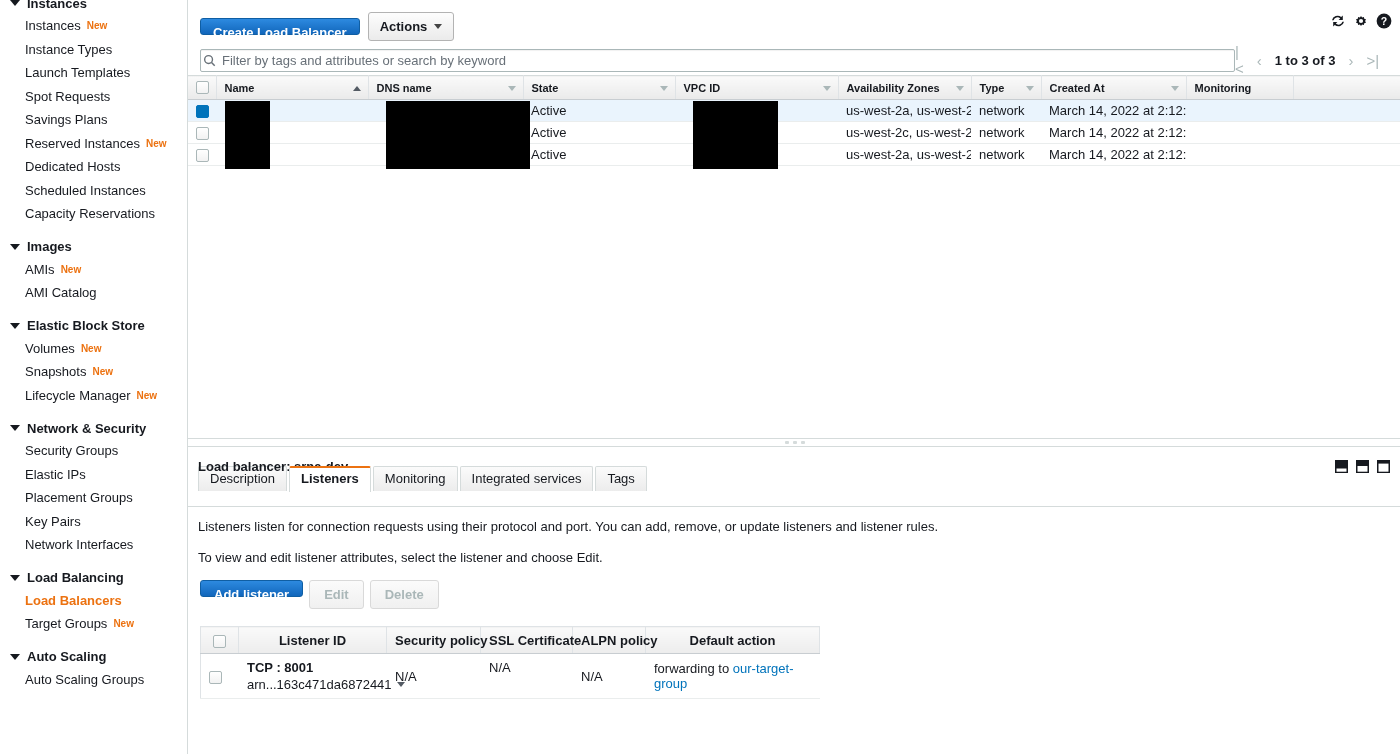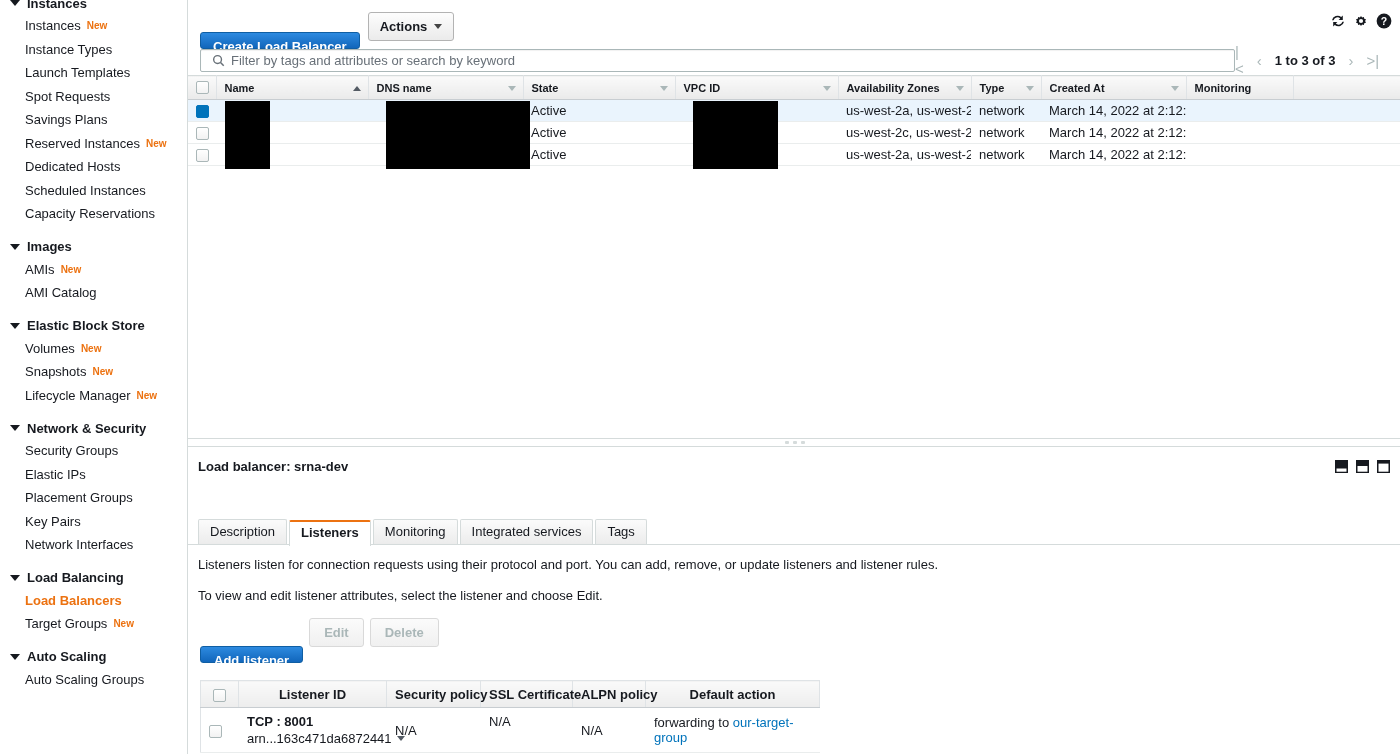--- a/index.html
+++ b/index.html
@@ -73,21 +73,20 @@
     background: linear-gradient(to bottom, #2d8ae0, #1166bb);
     border: 1px solid #0f5ea3;
     border-radius: 3px;
     color: #fff;
     font-weight: bold;
     font-size: 13px;
     padding: 6px 12px;
     cursor: pointer;
     height: 17px;
     line-height: 15px;
-    margin-top: 28px;
   }
   .btn-secondary {
     background: linear-gradient(to bottom, #fdfdfd, #ebebeb);
     border: 1px solid #b3b3b3;
     border-radius: 3px;
     color: #16191f;
     font-weight: bold;
     font-size: 13px;
     padding: 6px 11px;
     margin-left: 8px;
@@ -115,21 +114,21 @@
     height: 30px;
     position: relative;
   }
   #search-box {
     flex: 0 0 1035px;
     height: 23px;
     border: 1px solid #aab7b8;
     border-radius: 2px;
     background: #fff;
     display: flex; align-items: center;
-    padding: 0 11px;
+    padding: 0 2px;
     box-shadow: inset 0 1px 1px rgba(0,0,0,.06);
   }
   #search-ph { color: #687078; font-size: 13px; margin-left: 6px; }
   #pager {
     display: flex; align-items: center;
     margin-left: auto; gap: 13px;
     padding-right: 14px;
     font-size: 13px;
   }
   .pg-arrow { color: #aab7b8; font-size: 15px; cursor: pointer; user-select: none; }
@@ -214,25 +213,24 @@
     display: flex; align-items: center;
     padding: 10px 10px 6px 10px;
     position: relative;
     height: 34px;
   }
   #detail-title { font-weight: bold; font-size: 13px; color: #16191f; }
   #panel-icons { margin-left: auto; display: flex; gap: 6px; }
   .panelicon { cursor: pointer; display: block; }
 
   #tabs {
-    display: flex; 
+    display: flex; align-items: flex-end;
     padding: 0 0 15px 10px;
     border-bottom: 1px solid #d5dbdb;
     height: 26px;
-    margin-top: 38px;
   }
   .tab {
     background: linear-gradient(to bottom,#fbfbfb,#ececec);
     border: 1px solid #d5dbdb;
     border-bottom: none;
     border-radius: 2px 2px 0 0;
     padding: 4px 11px 5px;
     font-size: 13px;
     color: #16191f;
     margin-right: 2px;

